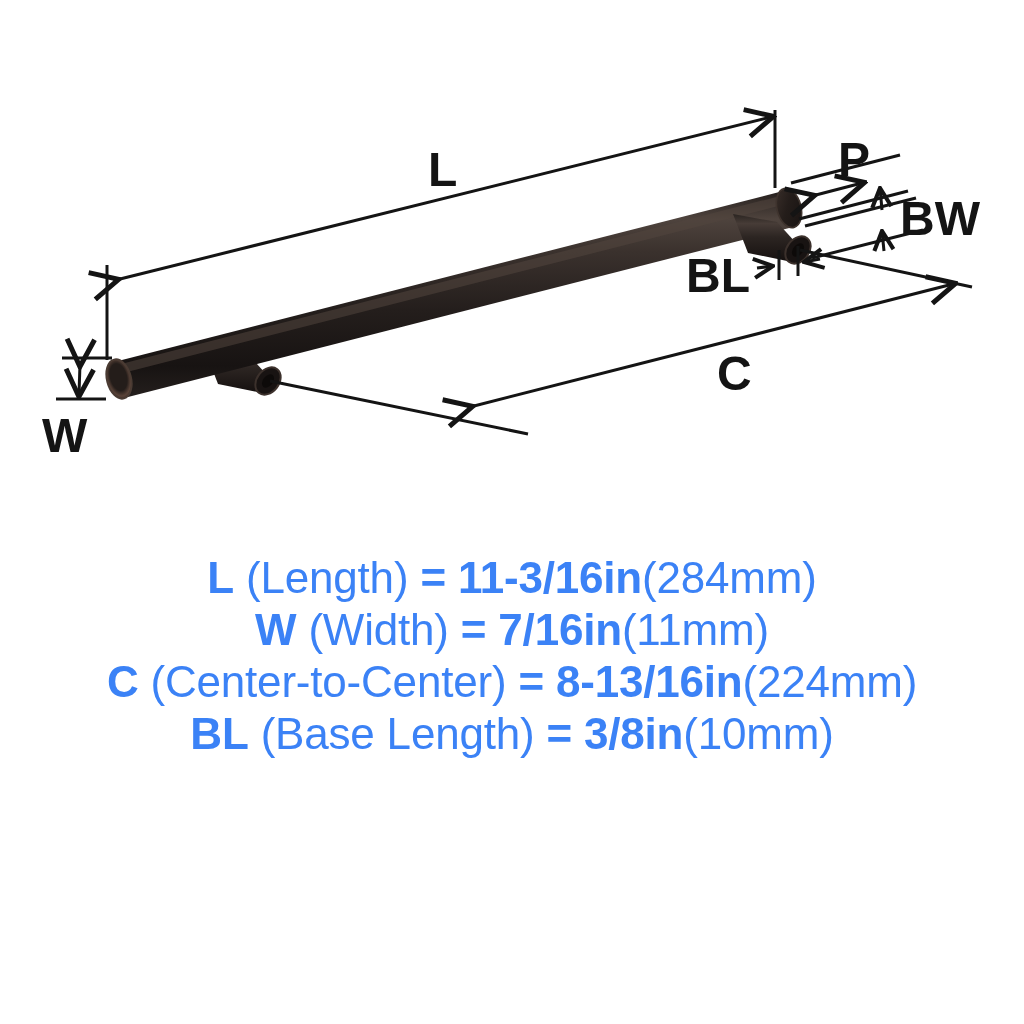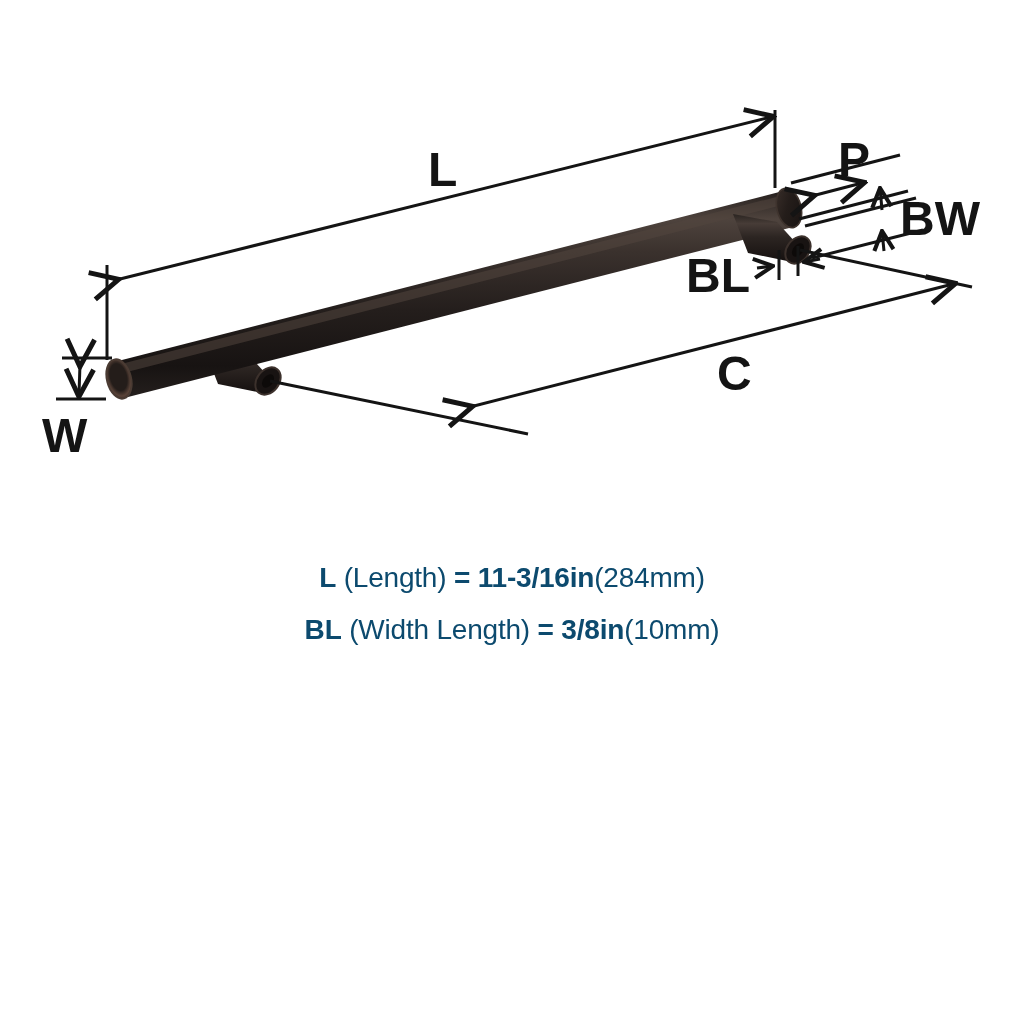--- a/index.html
+++ b/index.html
@@ -25,23 +25,23 @@
   #spec-list {
     position: absolute;
     left: 0;
     top: 552px;
     width: 1024px;
     display: flex;
     flex-direction: column;
     align-items: center;
   }
   .spec-row {
-    font-size: 28px;
+    font-size: 44px;
     line-height: 52px;
-    color: #0c4a6e;
+    color: #3b82f6;
     white-space: nowrap;
     letter-spacing: -0.2px;
   }
   .spec-code {
     font-weight: bold;
   }
   .spec-name {
     font-weight: normal;
   }
   .spec-eq {
@@ -176,25 +176,37 @@
 
   <div id="spec-list">
 
     <div class="spec-row">
       <span class="spec-code">L</span>
       <span class="spec-name">(Length)</span>
       <span class="spec-eq">=</span>
       <span class="spec-imperial">11-3/16in</span><span class="spec-metric">(284mm)</span>
     </div>
 
-
-
+    <div class="spec-row">
+      <span class="spec-code">W</span>
+      <span class="spec-name">(Width)</span>
+      <span class="spec-eq">=</span>
+      <span class="spec-imperial">7/16in</span><span class="spec-metric">(11mm)</span>
+    </div>
+
+
+    <div class="spec-row">
+      <span class="spec-code">C</span>
+      <span class="spec-name">(Center-to-Center)</span>
+      <span class="spec-eq">=</span>
+      <span class="spec-imperial">8-13/16in</span><span class="spec-metric">(224mm)</span>
+    </div>
 
     <div class="spec-row">
       <span class="spec-code">BL</span>
-      <span class="spec-name">(Width Length)</span>
+      <span class="spec-name">(Base Length)</span>
       <span class="spec-eq">=</span>
       <span class="spec-imperial">3/8in</span><span class="spec-metric">(10mm)</span>
     </div>
 
 
   </div>
 </div>
 
 </body></html>

